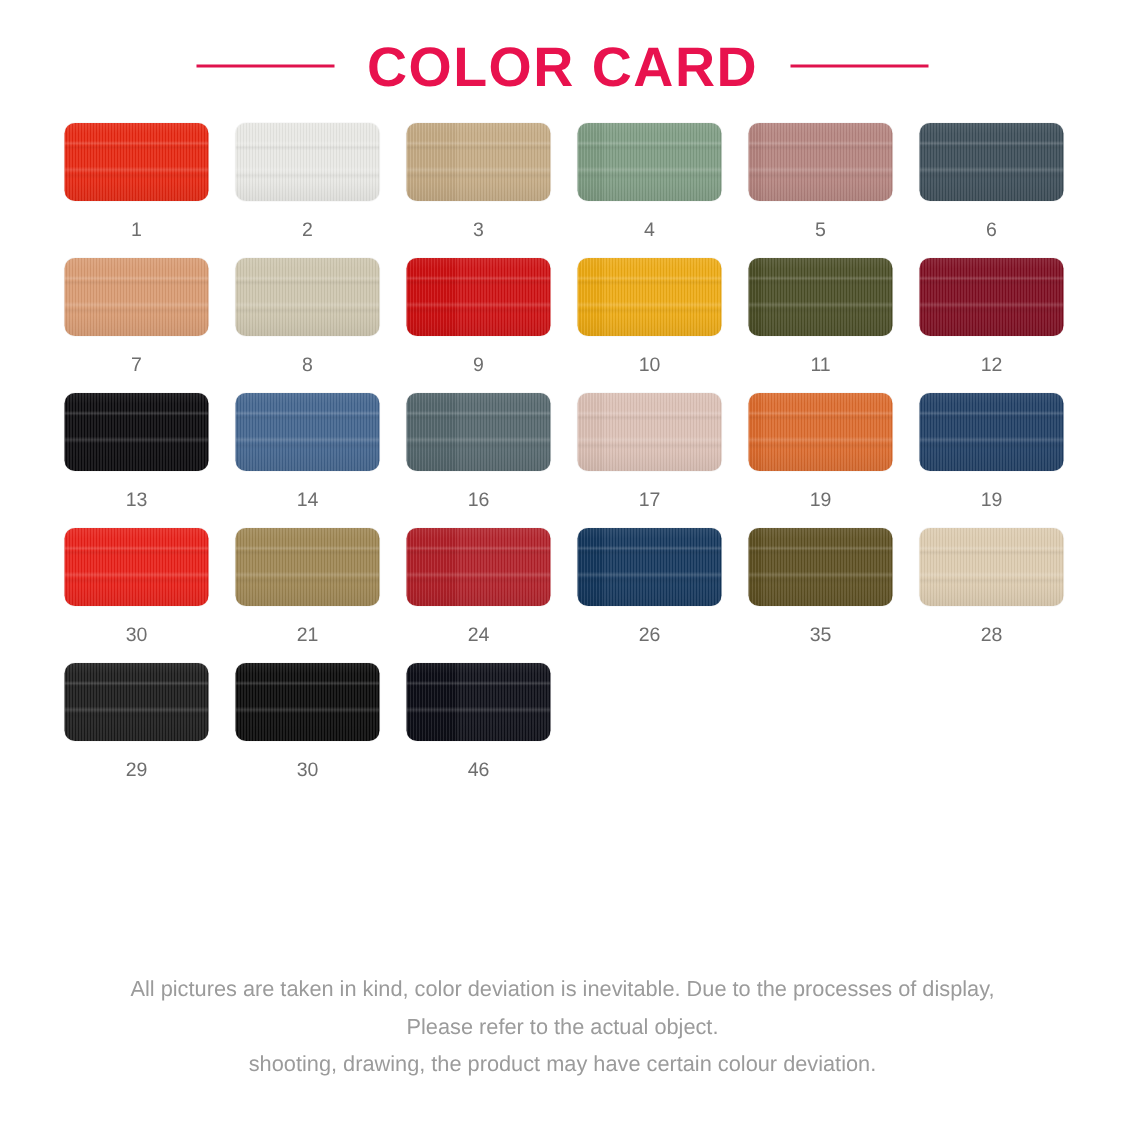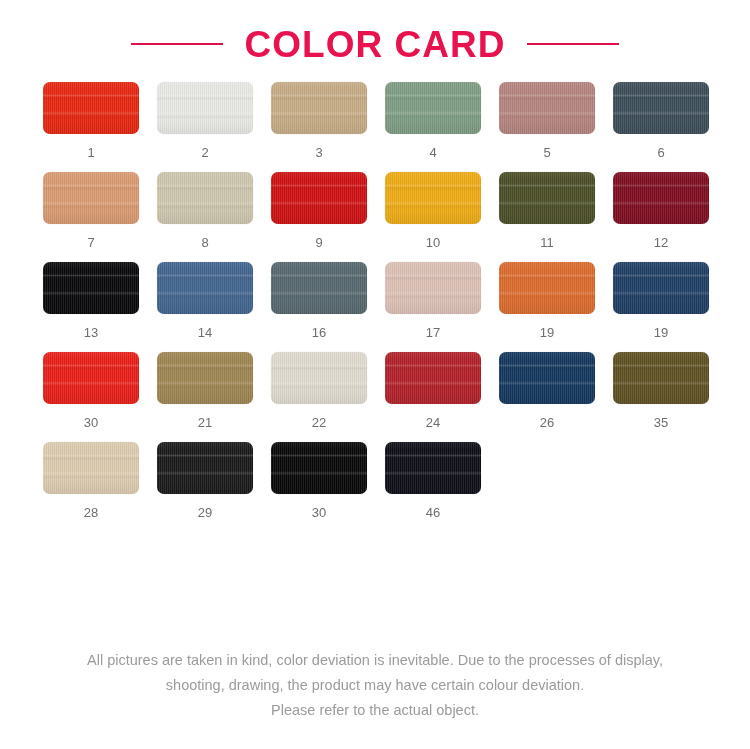--- a/index.html
+++ b/index.html
@@ -206,24 +206,20 @@
     </div>
     <div class="cell">
       <div class="swatch" style="background: rgb(232, 29, 22);"></div>
       <div class="swatch-label">30</div>
     </div>
     <div class="cell">
       <div class="swatch" style="background: rgb(157, 133, 81);"></div>
       <div class="swatch-label">21</div>
     </div>
     <div class="cell">
-      <div class="swatch" style="background: rgb(223, 218, 206);"></div>
-      <div class="swatch-label">22</div>
-    </div>
-    <div class="cell">
       <div class="swatch" style="background: rgb(177, 31, 40);"></div>
       <div class="swatch-label">24</div>
     </div>
     <div class="cell">
       <div class="swatch" style="background: rgb(19, 54, 92);"></div>
       <div class="swatch-label">26</div>
     </div>
     <div class="cell">
       <div class="swatch" style="background: rgb(93, 79, 33);"></div>
       <div class="swatch-label">35</div>
@@ -241,15 +237,15 @@
       <div class="swatch-label">30</div>
     </div>
     <div class="cell">
       <div class="swatch" style="background: rgb(12, 13, 22);"></div>
       <div class="swatch-label">46</div>
     </div>
   </div>
 
 <div class="footer">
   <span class="footer-line">All pictures are taken in kind, color deviation is inevitable. Due to the processes of display,</span>
+  <span class="footer-line">Please refer to the actual object.</span>
   <span class="footer-line">shooting, drawing, the product may have certain colour deviation.</span>
-  <span class="footer-line">Please refer to the actual object.</span>
 </div>
 
 </body></html>

